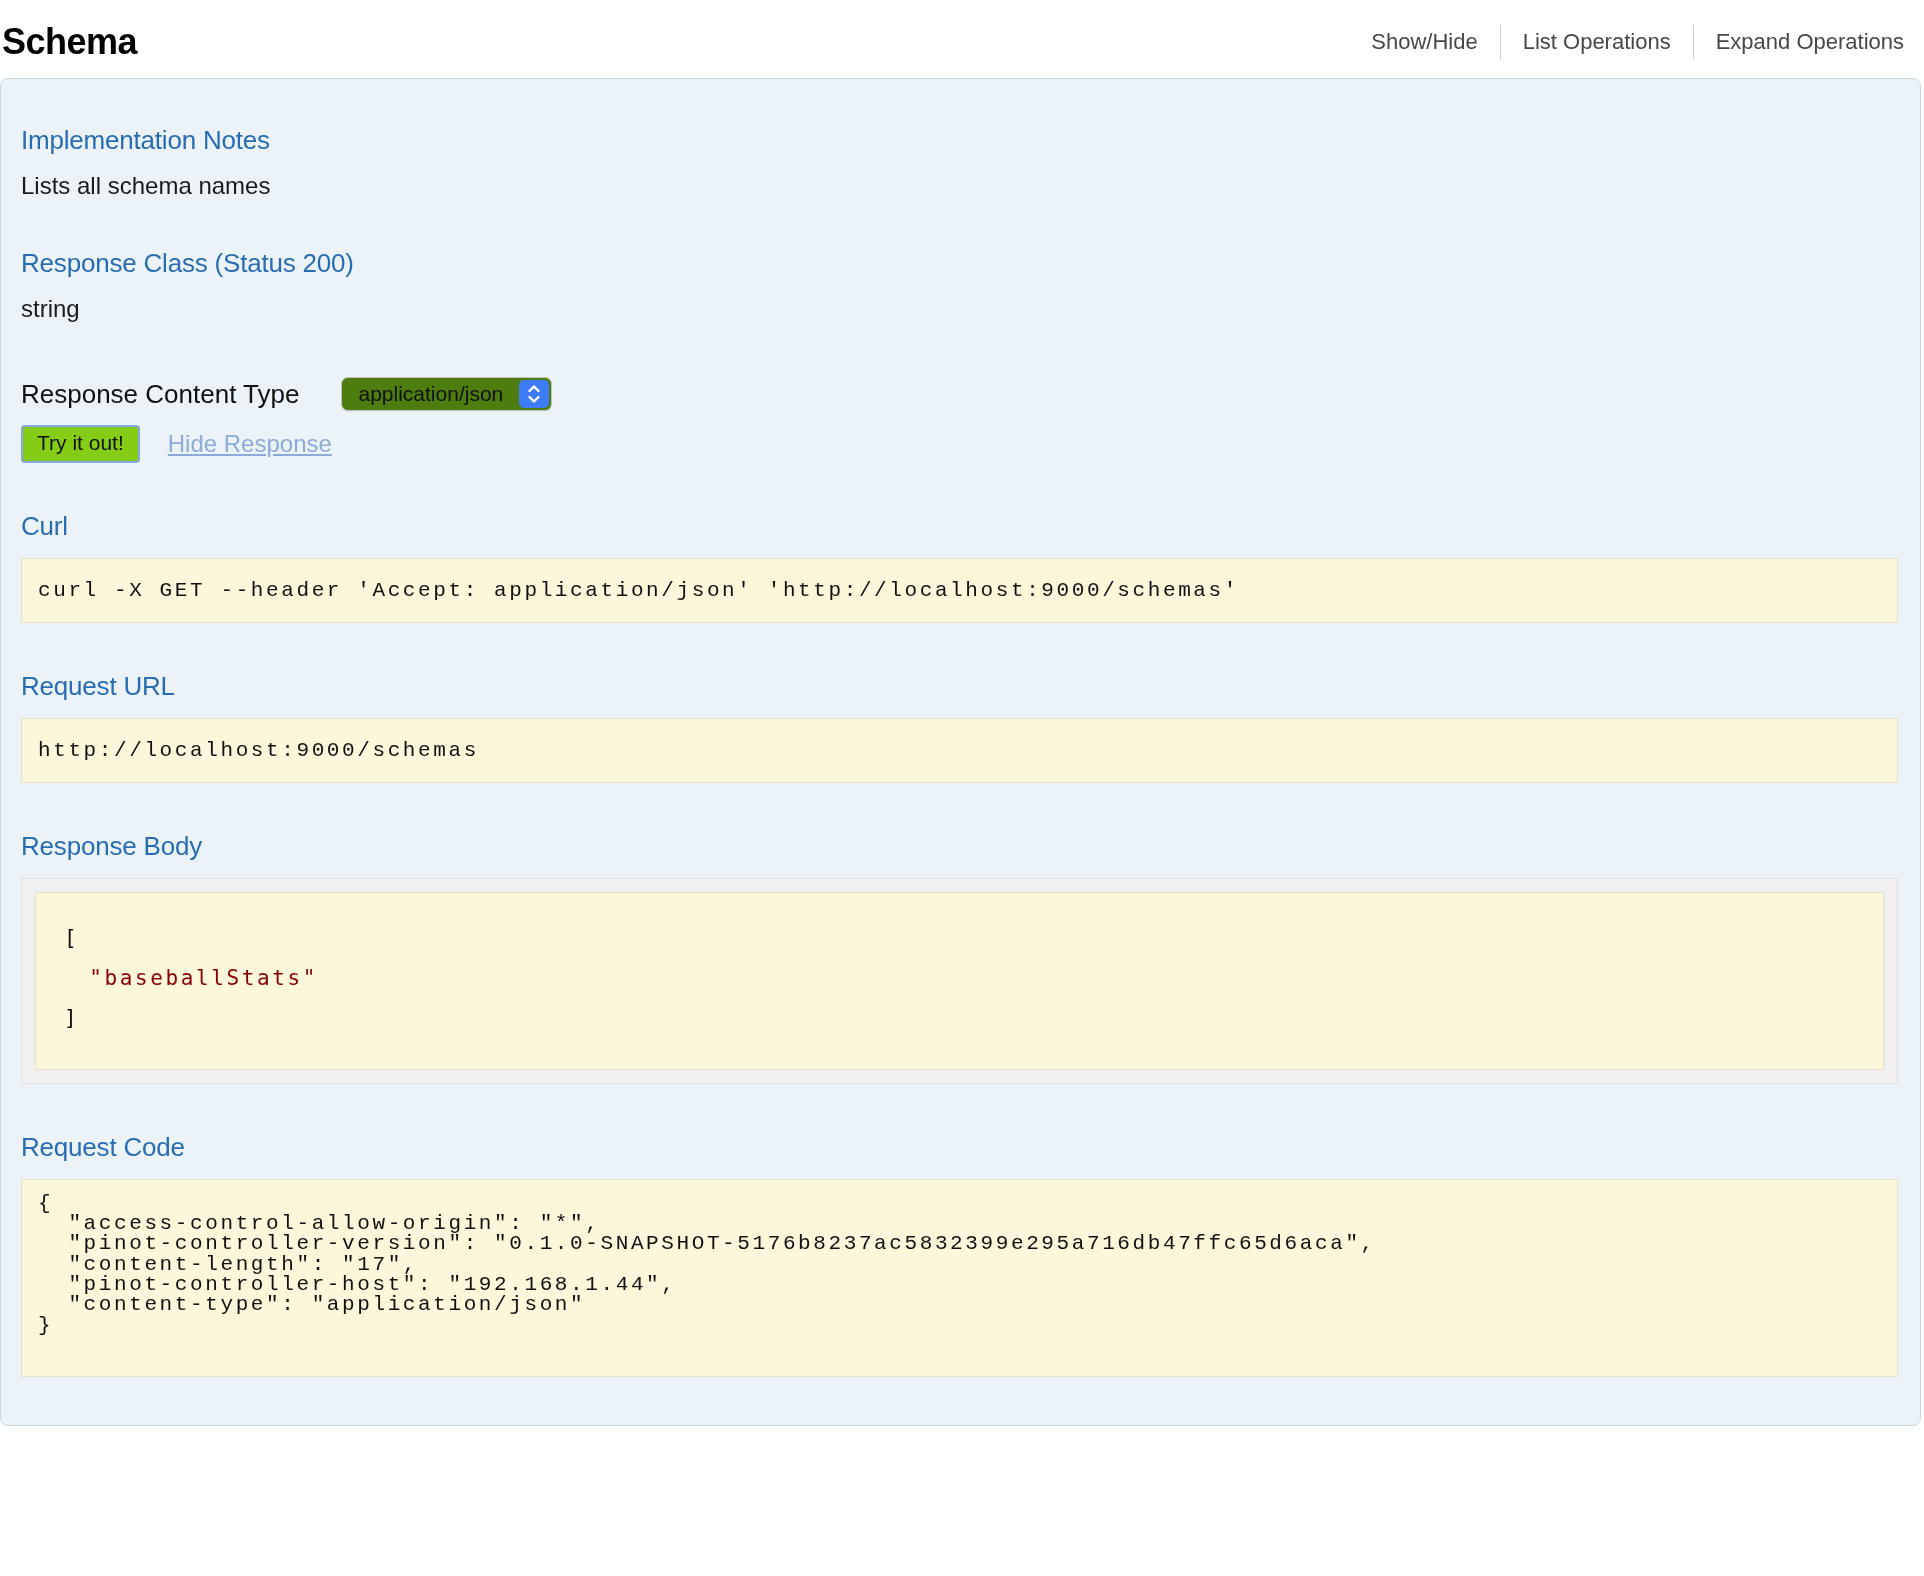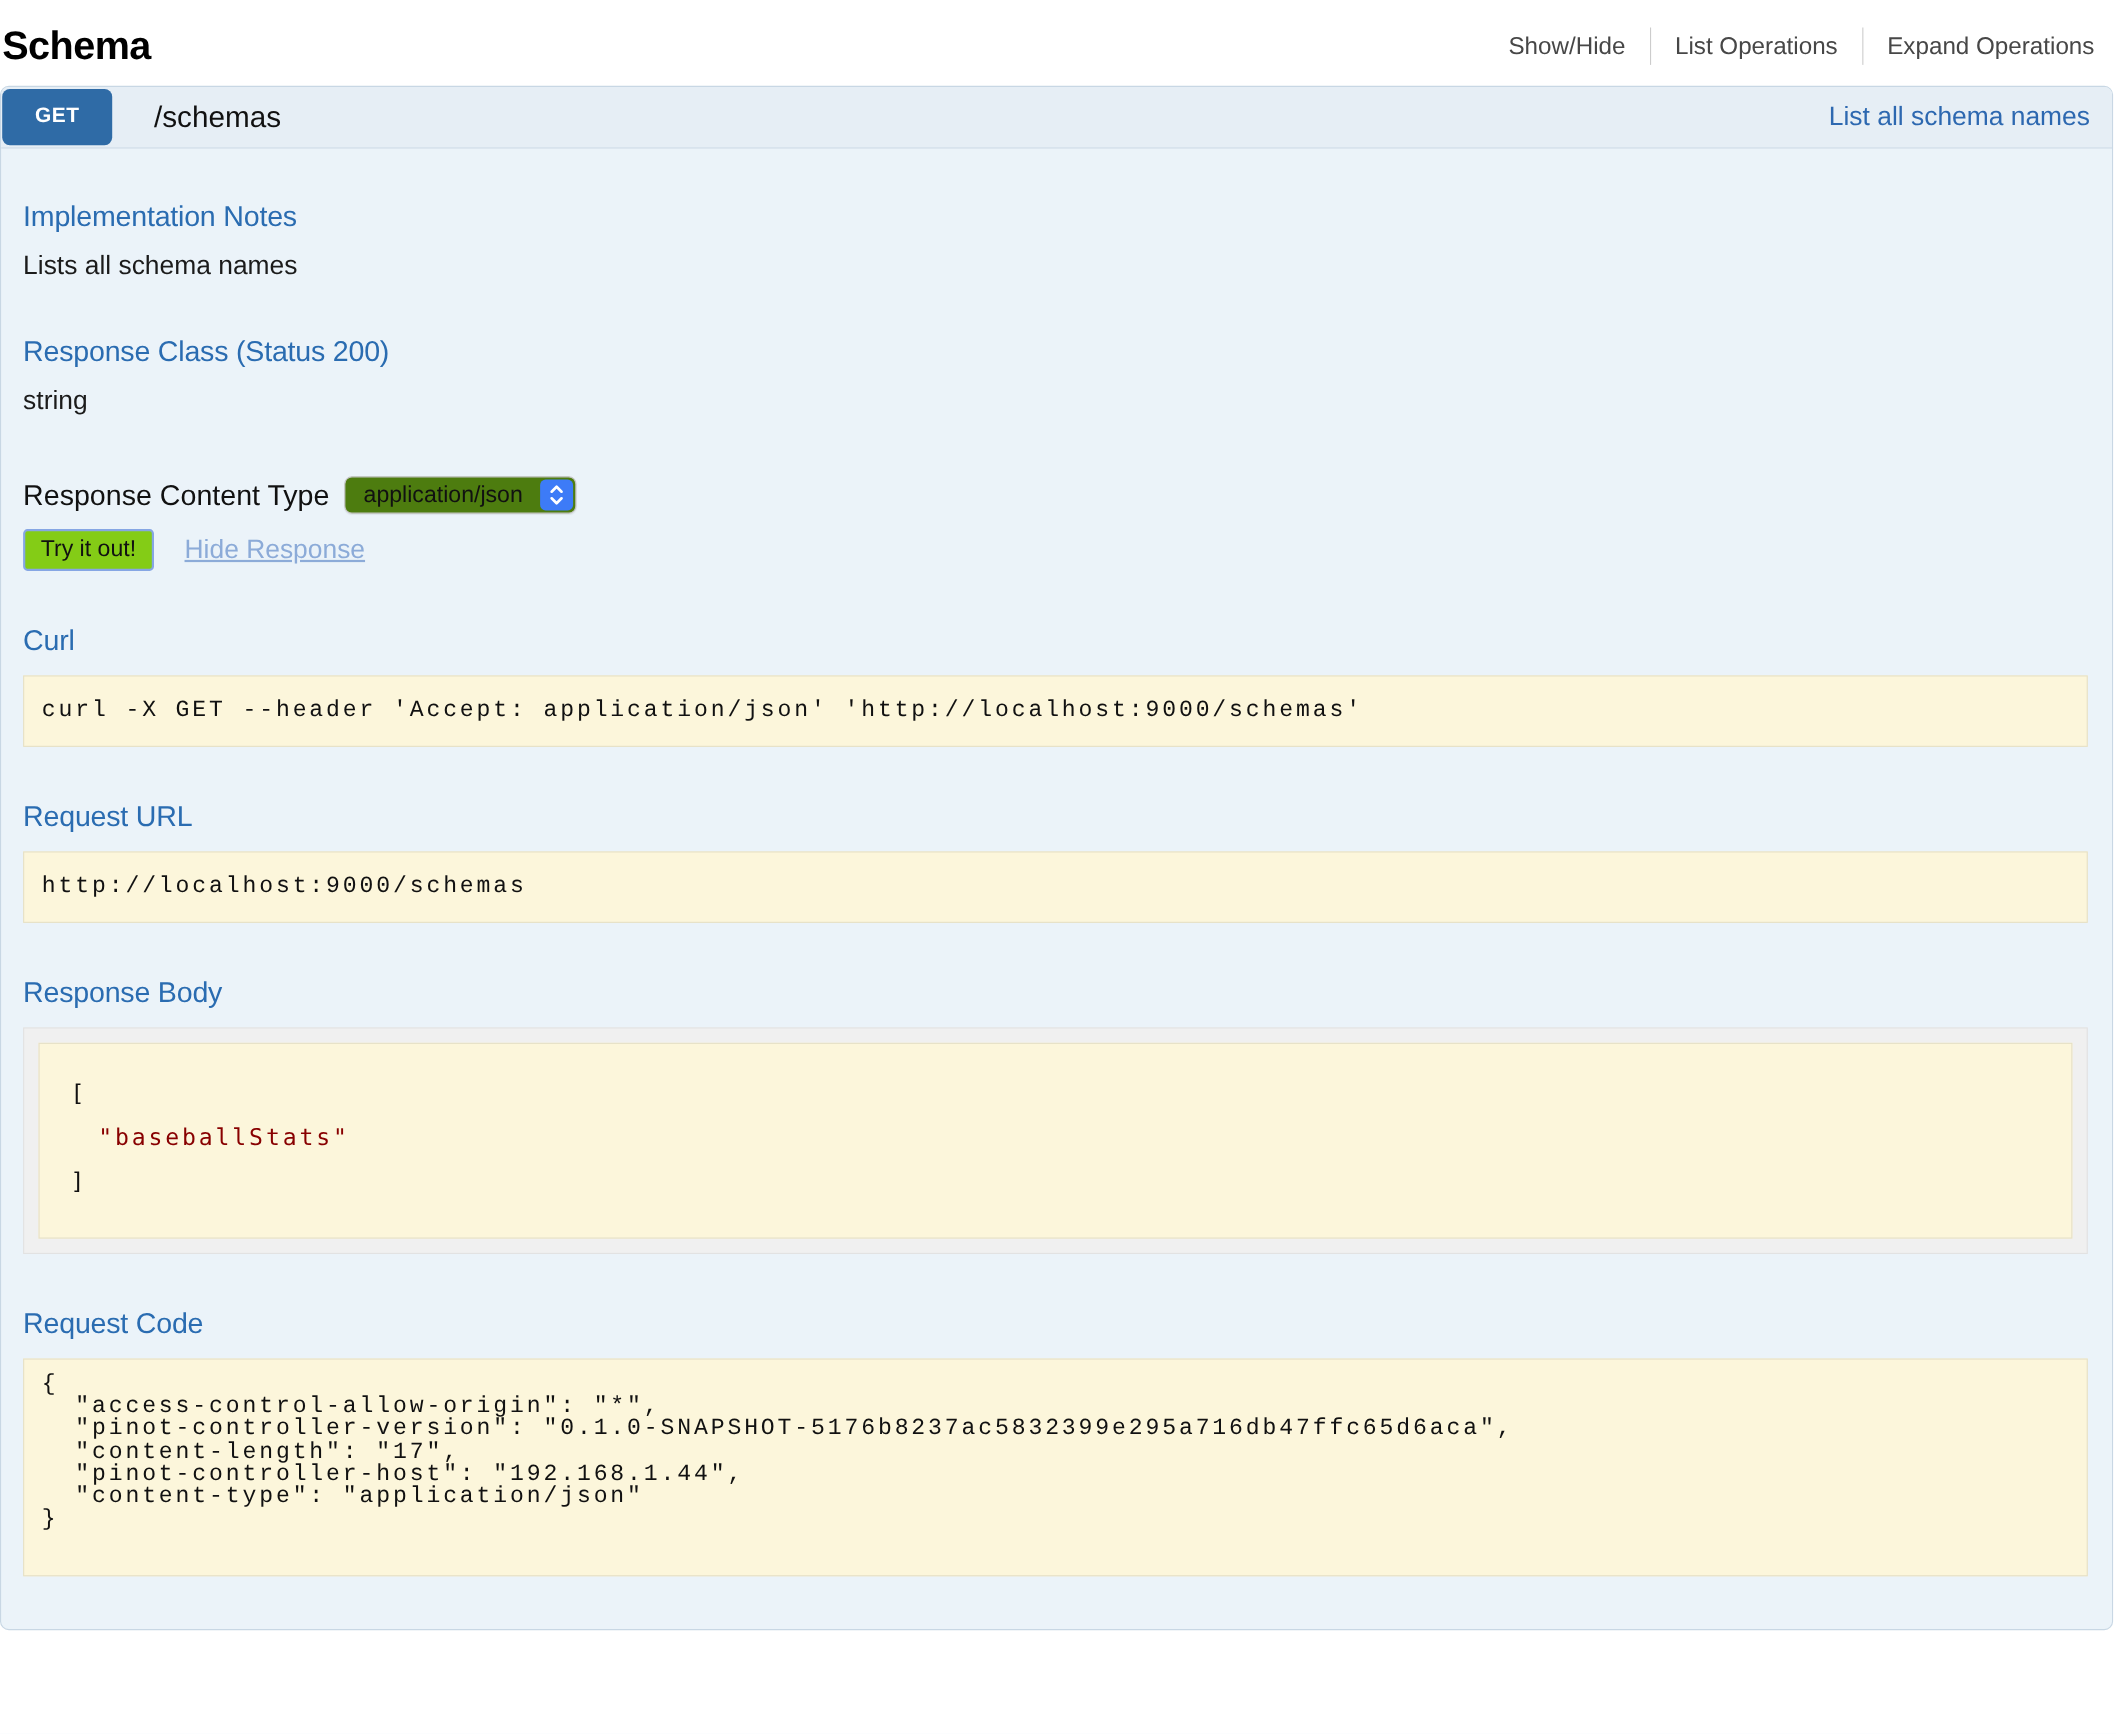--- a/index.html
+++ b/index.html
@@ -97,20 +97,21 @@
     letter-spacing: -0.2px;
   }
   h4.section-heading:first-child { margin-top: 12px; }
   .body-text { font-size: 24px; color: #1b1b1b; }
 
   
   .rct-row {
     display: flex;
     align-items: center;
     margin-top: 54px;
+    gap: 28px;
   }
   .rct-label { font-size: 26px; color: #111; }
   .mac-select {
     display: inline-flex;
     align-items: stretch;
     margin-left: 14px;
     height: 34px;
     background: #4d7c0f;
     border: 1px solid #c4c4c4;
     border-radius: 7px;
@@ -208,25 +209,20 @@
       <a href="#">Show/Hide</a>
       <span class="nav-sep"></span>
       <a href="#">List Operations</a>
       <span class="nav-sep"></span>
       <a href="#">Expand Operations</a>
     </nav>
   </div>
 
   <div class="operation">
 
-    <div class="op-header">
-      <span class="method-badge">GET</span>
-      <a href="#" class="op-path">/schemas</a>
-      <a href="#" class="op-summary-link">List all schema names</a>
-    </div>
 
     <div class="op-content">
 
       <h4 class="section-heading">Implementation Notes</h4>
       <p class="body-text">Lists all schema names</p>
 
       <h4 class="section-heading">Response Class (Status 200)</h4>
       <p class="body-text">string</p>
 
       <div class="rct-row">

